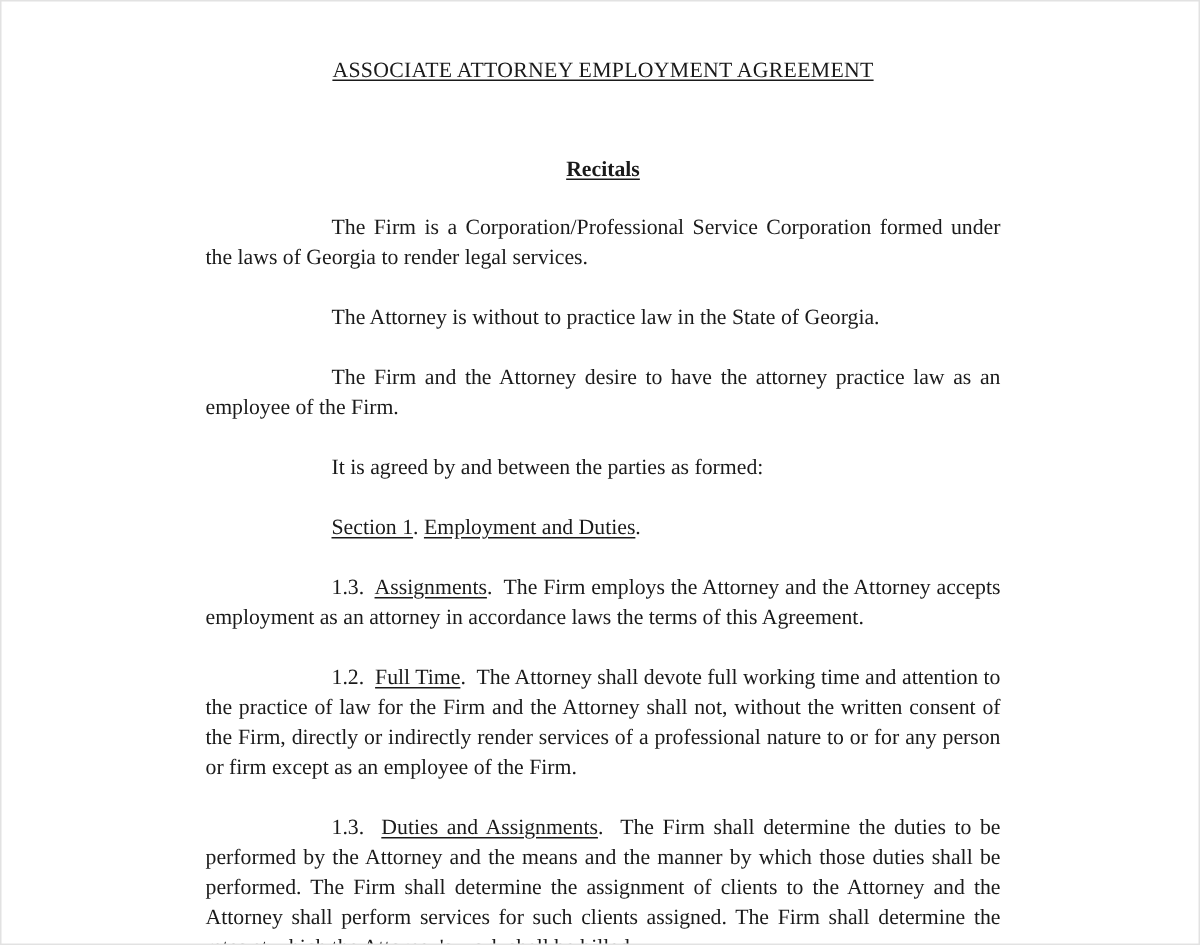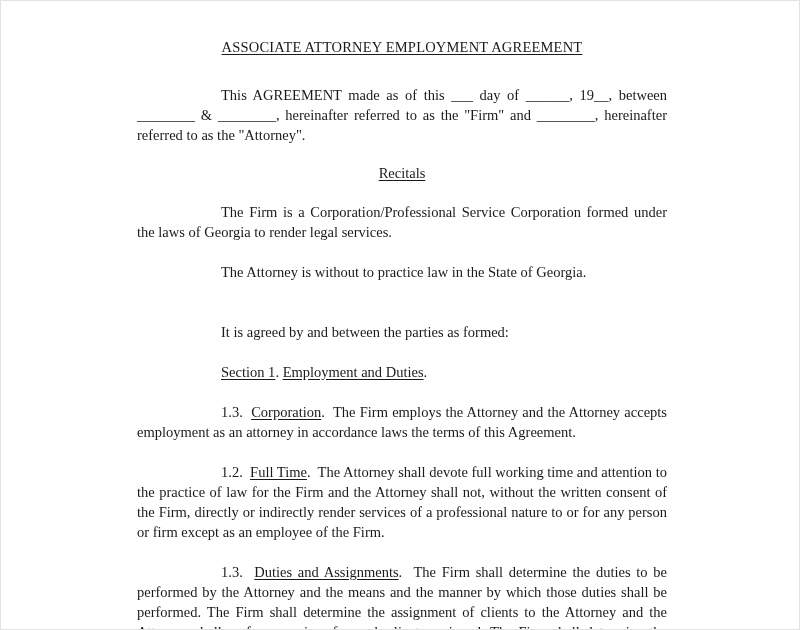--- a/index.html
+++ b/index.html
@@ -38,20 +38,21 @@
     text-underline-offset: 2px;
   }
   .center-head {
     text-align: center;
     font-size: 14.5px;
     margin: 0;
   }
   .center-head .u {
     text-decoration: underline;
     text-underline-offset: 2px;
+    font-weight: bold;
   }
   p.para {
     margin: 0;
     font-size: 14.5px;
     line-height: 20px;
     text-align: justify;
     text-indent: 84px;
     hyphens: none;
   }
   .u {
@@ -67,50 +68,50 @@
 
 <div class="page">
   <div class="content">
 
     <div class="doc-title">
       <span class="u">ASSOCIATE ATTORNEY EMPLOYMENT AGREEMENT</span>
     </div>
 
     <div class="sp-title-gap"></div>
 
-    <p class="para">This AGREEMENT made as of this ___ day of ______, 19__, between ________ &amp; ________, hereinafter referred to as the "Firm" and ________, hereinafter referred to as the "Attorney".</p>
 
     <div class="sp-para"></div>
 
     <div class="center-head">
       <span class="u">Recitals</span>
     </div>
 
     <div class="sp-para"></div>
 
     <p class="para">The Firm is a Corporation/Professional Service Corporation formed under the laws of Georgia to render legal services.</p>
 
     <div class="sp-para"></div>
 
     <p class="para">The Attorney is without to practice law in the State of Georgia.</p>
 
     <div class="sp-para"></div>
 
+    <p class="para">The Firm and the Attorney desire to have the attorney practice law as an employee of the Firm.</p>
 
     <div class="sp-para"></div>
 
     <p class="para">It is agreed by and between the parties as formed:</p>
 
     <div class="sp-para"></div>
 
     <p class="para"><span class="u">Section 1</span><span>.  </span><span class="u">Employment and Duties</span><span>.</span></p>
 
     <div class="sp-para"></div>
 
-    <p class="para"><span>1.3.</span>&nbsp; <span class="u">Corporation</span><span>.</span>&nbsp; <span>The Firm employs the Attorney and the Attorney accepts employment as an attorney in accordance laws the terms of this Agreement.</span></p>
+    <p class="para"><span>1.3.</span>&nbsp; <span class="u">Assignments</span><span>.</span>&nbsp; <span>The Firm employs the Attorney and the Attorney accepts employment as an attorney in accordance laws the terms of this Agreement.</span></p>
 
     <div class="sp-para"></div>
 
     <p class="para"><span>1.2.</span>&nbsp; <span class="u">Full Time</span><span>.</span>&nbsp; <span>The Attorney shall devote full working time and attention to the practice of law for the Firm and the Attorney shall not, without the written consent of the Firm, directly or indirectly render services of a professional nature to or for any person or firm except as an employee of the Firm.</span></p>
 
     <div class="sp-para"></div>
 
     <p class="para"><span>1.3.</span>&nbsp; <span class="u">Duties and Assignments</span><span>.</span>&nbsp; <span>The Firm shall determine the duties to be performed by the Attorney and the means and the manner by which those duties shall be performed.  The Firm shall determine the assignment of clients to the Attorney and the Attorney shall perform services for such clients assigned.  The Firm shall determine the rates at which the Attorney's work shall be billed.</span></p>
 
   </div>

